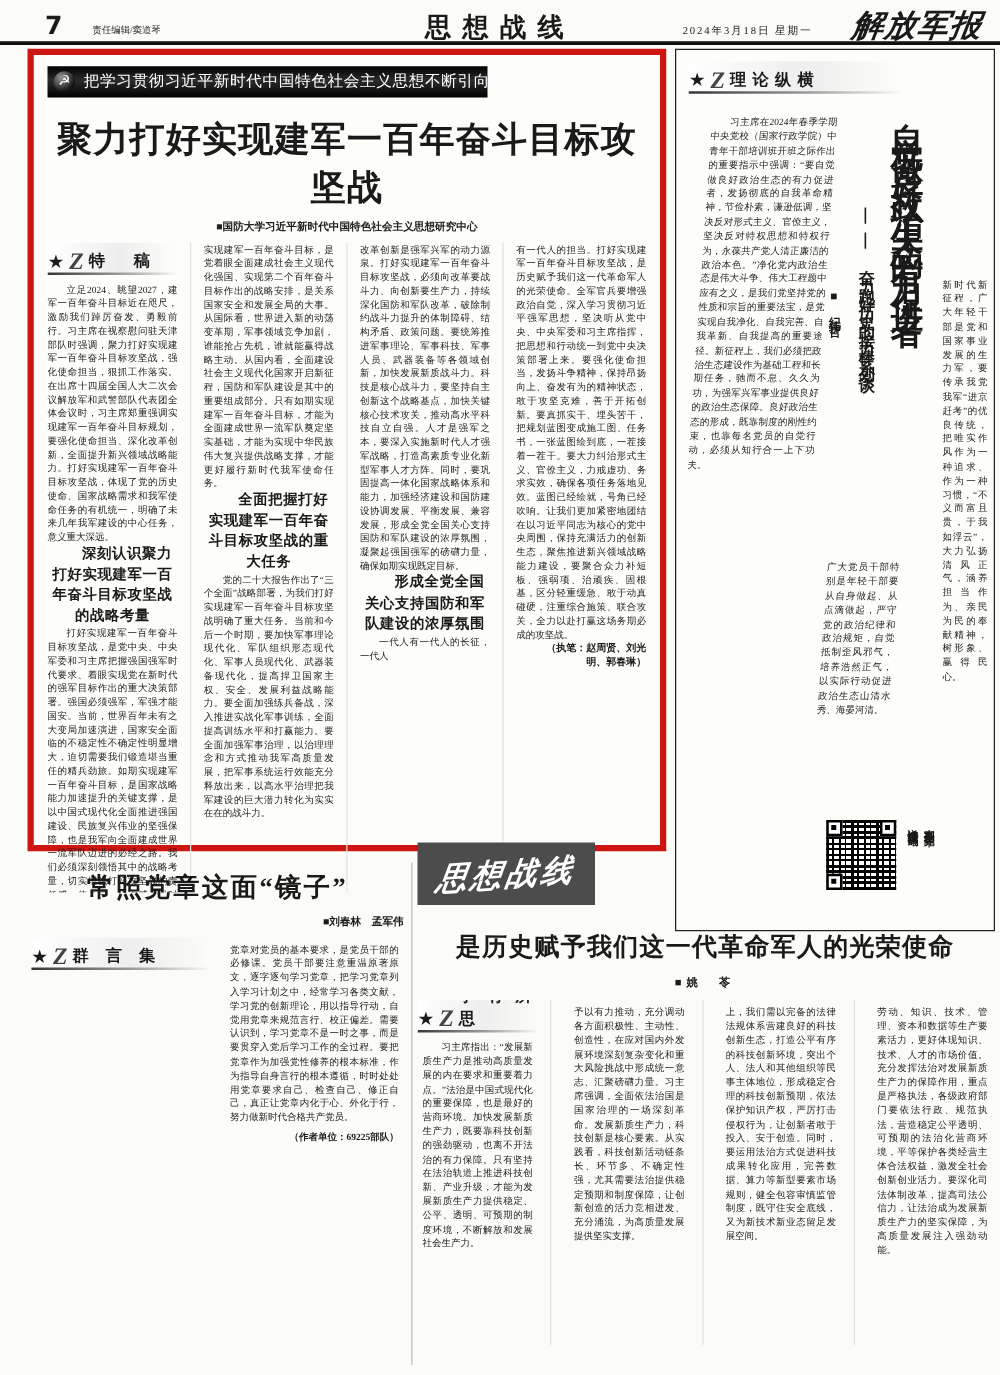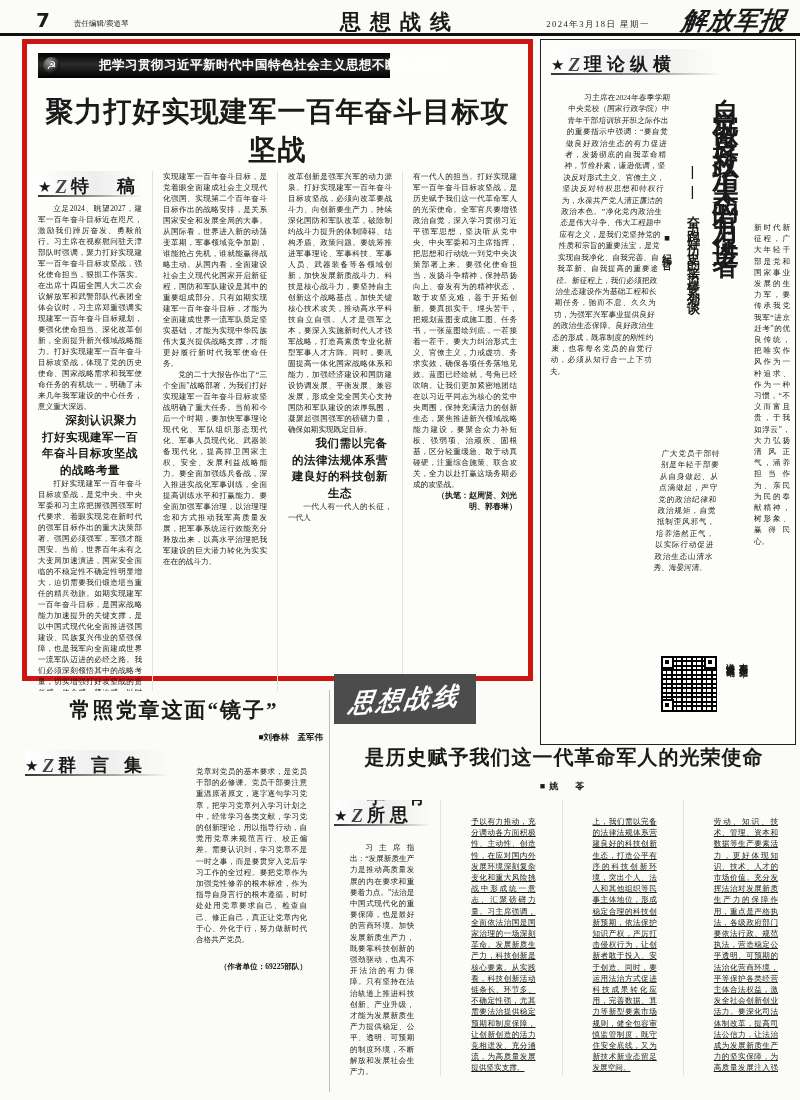--- a/index.html
+++ b/index.html
@@ -13,29 +13,29 @@
   #section-title{position:absolute;left:0;right:0;top:4px;text-align:center;font-size:21px;font-weight:900;letter-spacing:9px;}
   #dateline{position:absolute;right:150px;top:15px;font-size:8.5px;letter-spacing:1.5px;}
   #masthead{position:absolute;right:14px;top:0px;font-size:25px;font-weight:900;font-style:italic;transform:skewX(-8deg);letter-spacing:1px;}
   #hdr-rule{position:absolute;top:33px;left:0;width:800px;height:3px;background:#111;}
   
   .szlogo{display:flex;align-items:flex-end;gap:4px;height:24px;
           background:linear-gradient(to right,#fff 0%,#eee 55%,transparent 100%);
           border-bottom:2px solid;border-image:linear-gradient(to right,#333,transparent) 1;}
   .szlogo .star{font-size:15px;line-height:16px;}
   .szlogo .zee{font-size:19px;line-height:17px;font-weight:900;font-style:italic;color:#444;}
-  .szlogo .lbl{font-size:18px;font-weight:900;letter-spacing:5px;line-height:18px;}
+  .szlogo .lbl{font-size:13px;font-weight:900;letter-spacing:5px;line-height:18px;}
   
   #main-box{position:absolute;left:22px;top:39px;width:511px;height:642px;box-sizing:border-box;
             border:5px solid #cd1612;background:#fdfdfa;padding:9px 11px;}
   #banner{width:352px;height:25px;display:flex;align-items:center;gap:7px;padding-left:5px;box-sizing:border-box;
           background:linear-gradient(180deg,#000 0%,#2c2c2c 45%,#000 100%);color:#fff;}
   #banner .emblem{width:17px;height:17px;border-radius:50%;background:radial-gradient(circle at 35% 30%,#999,#111 70%);
           color:#fff;font-size:11px;line-height:17px;text-align:center;flex:0 0 auto;}
-  #banner .btxt{font-size:12.5px;font-weight:700;letter-spacing:0.5px;white-space:nowrap;margin-left:32px;}
+  #banner .btxt{font-size:12.5px;font-weight:400;letter-spacing:0.5px;white-space:nowrap;}
   #main-title{text-align:center;font-size:28px;font-weight:900;letter-spacing:1px;margin:15px 0 2px;}
   #main-byline{text-align:center;font-size:8.5px;font-weight:bold;margin:7px 0 6px;color:#222;}
   #main-cols{display:flex;gap:10px;height:520px;overflow:hidden;}
   .mcol{flex:1 1 0;font-size:7.6px;line-height:11px;text-align:justify;overflow:hidden;}
   .mcol + .mcol{border-left:1px solid #e3e3e0;padding-left:10px;}
   .mcol p{margin:0;text-indent:2em;}
   .mcol p.noind{text-indent:0;}
   .subhead{font-size:11.5px;font-weight:900;text-align:center;line-height:16.5px;margin:9px 2px;letter-spacing:0.5px;text-indent:0;}
   .sig{text-align:right;font-size:8px;font-weight:bold;margin-top:5px;text-indent:0;}
   .tagwrap{margin-bottom:6px;}
@@ -62,69 +62,71 @@
   #qr .fnd{position:absolute;width:13px;height:13px;background:#fff;border:2.5px solid #000;box-sizing:border-box;}
   #qr .fnd::after{content:"";position:absolute;left:2px;top:2px;width:4px;height:4px;background:#000;}
   #qr .tl{left:0;top:0}#qr .tr{right:0;top:0}#qr .bl{left:0;bottom:0}
   #qr-cap{position:absolute;left:183px;top:616px;height:70px;font-size:8.5px;font-weight:bold;line-height:13px;letter-spacing:1px;}
   
   #mirror{position:absolute;left:25px;top:690px;width:298px;height:402px;border-right:1px solid #bbb;padding-right:6px;}
   #mirror-title{text-align:center;font-size:21px;font-weight:900;letter-spacing:2px;margin:6px 0 0;}
   #mirror-byline{text-align:right;font-size:8.5px;font-weight:bold;margin:8px 0 6px;}
   #mirror-cols{display:flex;gap:12px;height:330px;overflow:hidden;}
   .bcol{flex:1 1 0;font-size:7.6px;line-height:11.2px;text-align:justify;overflow:hidden;}
-  .bcol p{margin:16px;text-indent:2em;}
+  .bcol p{margin:4px;text-indent:2em;}
   .bcol p.noind{text-indent:0;}
   .author-unit{text-align:right;font-weight:bold;text-indent:0;}
   
   #law{position:absolute;left:334px;top:674px;width:460px;height:418px;}
   #callig{width:142px;height:50px;background:#4c4c4c;color:#fff;display:flex;align-items:center;justify-content:center;}
   #callig span{font-size:25px;font-weight:900;font-style:italic;letter-spacing:3px;transform:rotate(-4deg) skewX(-12deg);
                font-family:"DejaVu Serif",serif;}
   #law-title{text-align:center;font-size:20px;font-weight:900;letter-spacing:1px;margin:20px 0 0;}
   #law-byline{text-align:center;font-size:9px;font-weight:bold;margin:9px 0 7px;letter-spacing:4px;}
   #law-cols{display:flex;gap:10px;height:276px;overflow:hidden;}
-  #law-cols .bcol + .bcol{border-left:1px solid #e3e3e0;padding-left:14px;text-decoration:underline;}
+  #law-cols .bcol + .bcol{border-left:1px solid #e3e3e0;padding-left:14px;}
 </style>
 </head>
 <body>
 
 <div id="hdr">
   <div id="pagenum">7</div>
   <div id="editor">责任编辑/窦道琴</div>
   <div id="section-title" class="hei">思想战线</div>
   <div id="dateline">2024年3月18日 星期一</div>
   <div id="masthead">解放军报</div>
 </div>
 <div id="hdr-rule"></div>
 
 <div id="main-box">
   <div id="banner">
     <span class="emblem">☭</span>
     <span class="btxt hei">把学习贯彻习近平新时代中国特色社会主义思想不断引向深入</span>
   </div>
   <h1 id="main-title" class="hei">聚力打好实现建军一百年奋斗目标攻坚战</h1>
+  <div id="main-byline">■国防大学习近平新时代中国特色社会主义思想研究中心</div>
   <div id="main-cols">
     <div class="mcol">
       <div class="tagwrap szlogo">
         <span class="star">★</span>
         <span class="zee">Z</span>
         <span class="lbl hei">特　稿</span>
       </div>
       <p>立足2024、眺望2027，建军一百年奋斗目标近在咫尺，激励我们踔厉奋发、勇毅前行。习主席在视察慰问驻天津部队时强调，聚力打好实现建军一百年奋斗目标攻坚战，强化使命担当，狠抓工作落实。在出席十四届全国人大二次会议解放军和武警部队代表团全体会议时，习主席郑重强调实现建军一百年奋斗目标规划，要强化使命担当、深化改革创新，全面提升新兴领域战略能力。打好实现建军一百年奋斗目标攻坚战，体现了党的历史使命、国家战略需求和我军使命任务的有机统一，明确了未来几年我军建设的中心任务，意义重大深远。</p>
       <p class="subhead hei">深刻认识聚力打好实现建军一百年奋斗目标攻坚战的战略考量</p>
       <p>打好实现建军一百年奋斗目标攻坚战，是党中央、中央军委和习主席把握强国强军时代要求、着眼实现党在新时代的强军目标作出的重大决策部署。强国必须强军，军强才能国安。当前，世界百年未有之大变局加速演进，国家安全面临的不稳定性不确定性明显增大，迫切需要我们锻造堪当重任的精兵劲旅。如期实现建军一百年奋斗目标，是国家战略能力加速提升的关键支撑，是以中国式现代化全面推进强国建设、民族复兴伟业的坚强保障，也是我军向全面建成世界一流军队迈进的必经之路。我们必须深刻领悟其中的战略考量，切实增强打好攻坚战的责任感、使命感、紧迫感，以时不我待、只争朝夕的精神状态投身强军实践，坚决完成党和人民赋予的各项任务。</p>
     </div>
     <div class="mcol">
       <p class="noind">实现建军一百年奋斗目标，是党着眼全面建成社会主义现代化强国、实现第二个百年奋斗目标作出的战略安排，是关系国家安全和发展全局的大事。从国际看，世界进入新的动荡变革期，军事领域竞争加剧，谁能抢占先机，谁就能赢得战略主动。从国内看，全面建设社会主义现代化国家开启新征程，国防和军队建设是其中的重要组成部分。只有如期实现建军一百年奋斗目标，才能为全面建成世界一流军队奠定坚实基础，才能为实现中华民族伟大复兴提供战略支撑，才能更好履行新时代我军使命任务。</p>
+      <p class="subhead hei">全面把握打好实现建军一百年奋斗目标攻坚战的重大任务</p>
       <p>党的二十大报告作出了“三个全面”战略部署，为我们打好实现建军一百年奋斗目标攻坚战明确了重大任务。当前和今后一个时期，要加快军事理论现代化、军队组织形态现代化、军事人员现代化、武器装备现代化，提高捍卫国家主权、安全、发展利益战略能力。要全面加强练兵备战，深入推进实战化军事训练，全面提高训练水平和打赢能力。要全面加强军事治理，以治理理念和方式推动我军高质量发展，把军事系统运行效能充分释放出来，以高水平治理把我军建设的巨大潜力转化为实实在在的战斗力。</p>
     </div>
     <div class="mcol">
       <p class="noind">改革创新是强军兴军的动力源泉。打好实现建军一百年奋斗目标攻坚战，必须向改革要战斗力、向创新要生产力，持续深化国防和军队改革，破除制约战斗力提升的体制障碍、结构矛盾、政策问题。要统筹推进军事理论、军事科技、军事人员、武器装备等各领域创新，加快发展新质战斗力。科技是核心战斗力，要坚持自主创新这个战略基点，加快关键核心技术攻关，推动高水平科技自立自强。人才是强军之本，要深入实施新时代人才强军战略，打造高素质专业化新型军事人才方阵。同时，要巩固提高一体化国家战略体系和能力，加强经济建设和国防建设协调发展、平衡发展、兼容发展，形成全党全国关心支持国防和军队建设的浓厚氛围，凝聚起强国强军的磅礴力量，确保如期实现既定目标。</p>
-      <p class="subhead hei">我们需以完备的法律法规体系营建良好的科技创新生态</p>
+      <p class="subhead hei">形成全党全国关心支持国防和军队建设的浓厚氛围</p>
       <p>一代人有一代人的长征，一代人</p>
     </div>
     <div class="mcol">
       <p class="noind">有一代人的担当。打好实现建军一百年奋斗目标攻坚战，是历史赋予我们这一代革命军人的光荣使命。全军官兵要增强政治自觉，深入学习贯彻习近平强军思想，坚决听从党中央、中央军委和习主席指挥，把思想和行动统一到党中央决策部署上来。要强化使命担当，发扬斗争精神，保持昂扬向上、奋发有为的精神状态，敢于攻坚克难，善于开拓创新。要真抓实干、埋头苦干，把规划蓝图变成施工图、任务书，一张蓝图绘到底，一茬接着一茬干。要大力纠治形式主义、官僚主义，力戒虚功、务求实效，确保各项任务落地见效。蓝图已经绘就，号角已经吹响。让我们更加紧密地团结在以习近平同志为核心的党中央周围，保持充满活力的创新生态，聚焦推进新兴领域战略能力建设，要聚合众力补短板、强弱项、治顽疾、固根基，区分轻重缓急、敢于动真碰硬，注重综合施策、联合攻关，全力以赴打赢这场务期必成的攻坚战。</p>
       <p class="sig">（执笔：赵周贤、刘光明、郭春琳）</p>
     </div>
   </div>
 </div>
 
 <div id="theory-box">

